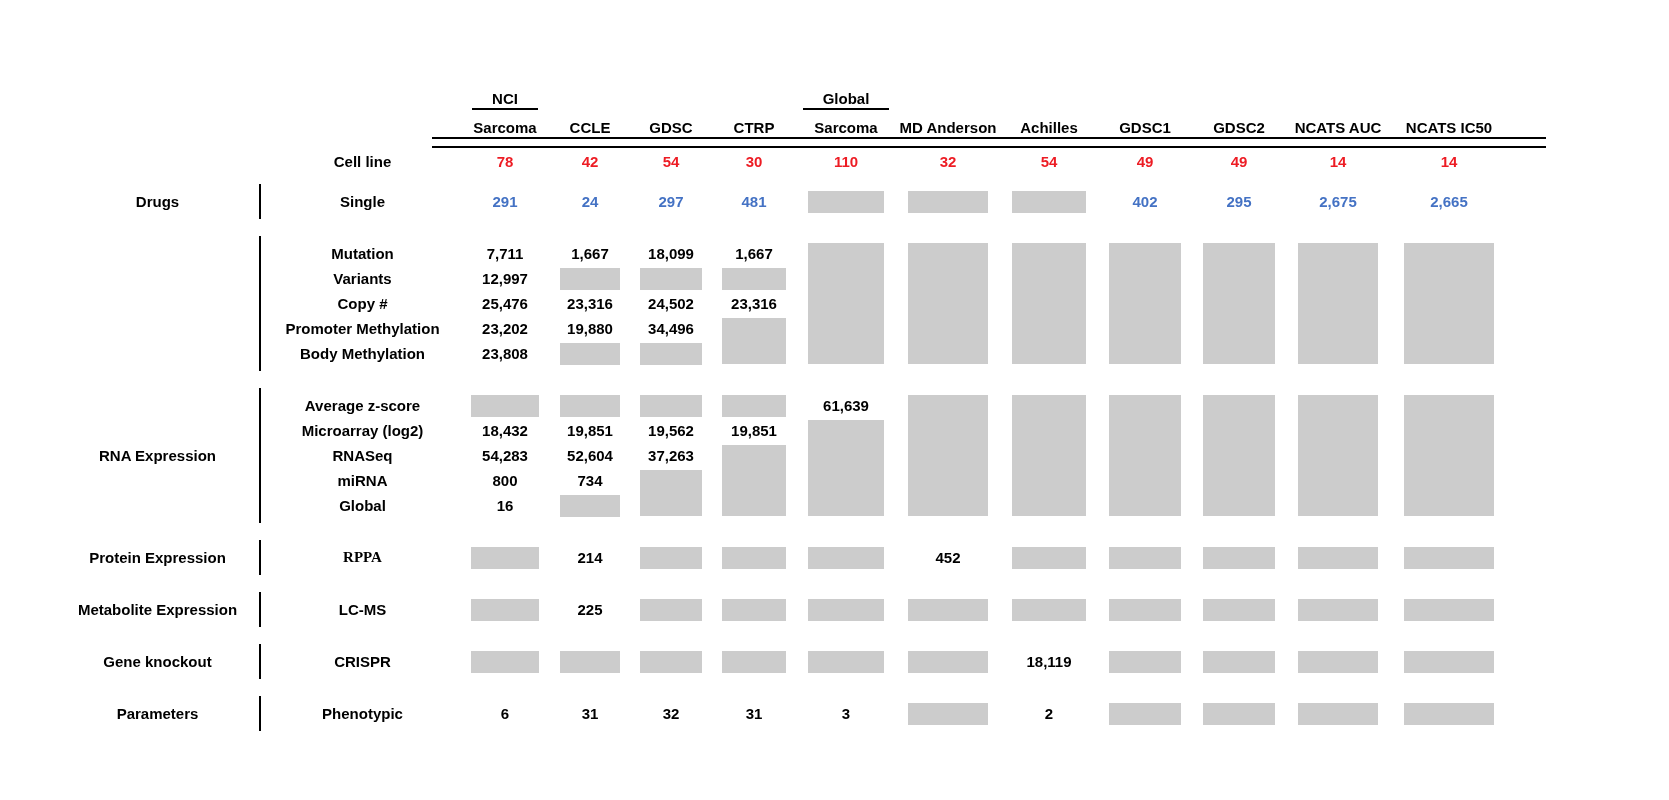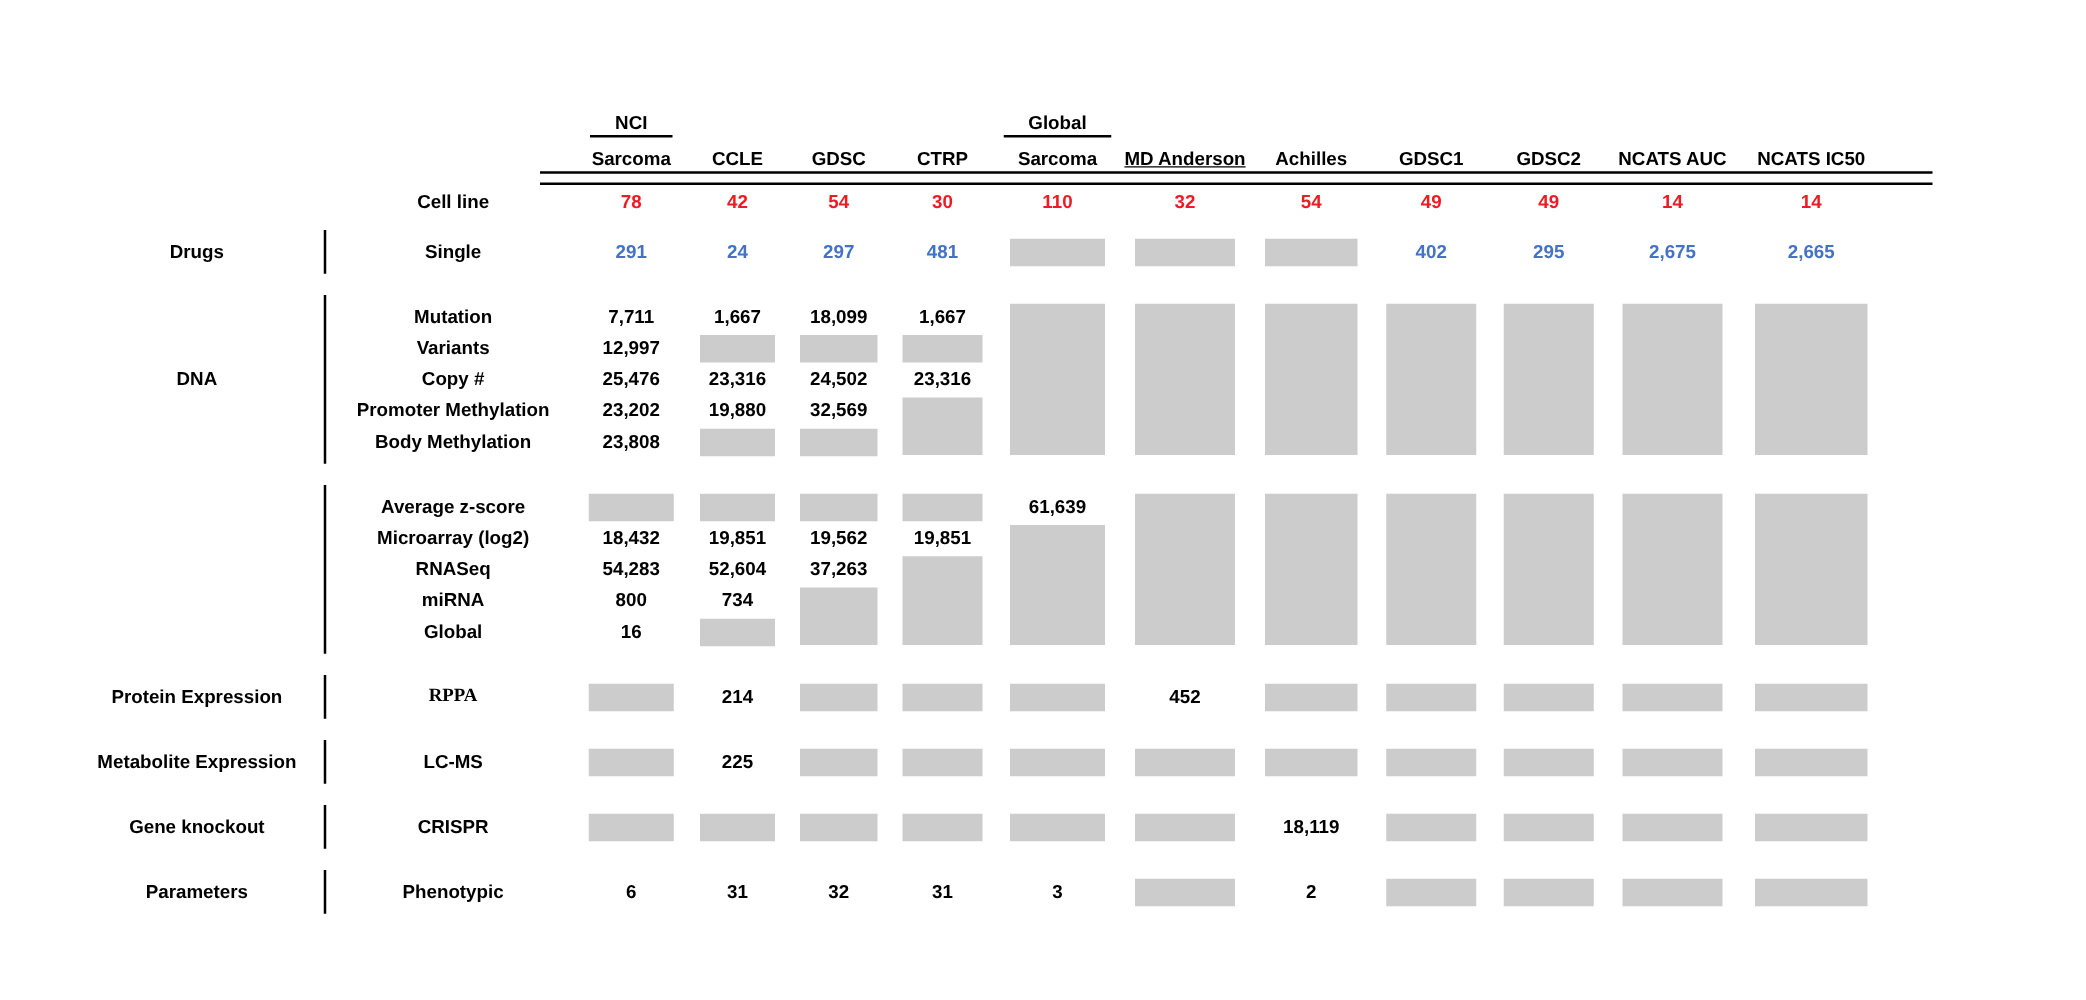--- a/index.html
+++ b/index.html
@@ -39,21 +39,21 @@
         <span>NCI</span>
       </div>
       <div class="hcell" style="grid-area: 2 / 4;">Sarcoma</div>
       <div class="hcell" style="grid-area: 2 / 5;">CCLE</div>
       <div class="hcell" style="grid-area: 2 / 6;">GDSC</div>
       <div class="hcell" style="grid-area: 2 / 7;">CTRP</div>
       <div class="hcell htop" style="grid-area: 1 / 8;">
         <span>Global</span>
       </div>
       <div class="hcell" style="grid-area: 2 / 8;">Sarcoma</div>
-      <div class="hcell" style="grid-area: 2 / 9; text-decoration: underline;">MD Anderson</div>
+      <div class="hcell" style="grid-area: 2 / 9;">MD Anderson</div>
       <div class="hcell" style="grid-area: 2 / 10;">Achilles</div>
       <div class="hcell" style="grid-area: 2 / 11;">GDSC1</div>
       <div class="hcell" style="grid-area: 2 / 12;">GDSC2</div>
       <div class="hcell" style="grid-area: 2 / 13;">NCATS AUC</div>
       <div class="hcell" style="grid-area: 2 / 14;">NCATS IC50</div>
       <div class="dbl" style="grid-area: 3 / 4 / auto / span 11;"></div>
       <div class="sub" style="grid-area: 4 / 3;">Cell line</div>
       <div class="val red" style="grid-area: 4 / 4;">78</div>
       <div class="val red" style="grid-area: 4 / 5;">42</div>
       <div class="val red" style="grid-area: 4 / 6;">54</div>
@@ -72,53 +72,53 @@
       <div class="val blue" style="grid-area: 6 / 5;">24</div>
       <div class="val blue" style="grid-area: 6 / 6;">297</div>
       <div class="val blue" style="grid-area: 6 / 7;">481</div>
       <div class="graybox" style="grid-area: 6 / 8;"></div>
       <div class="graybox" style="grid-area: 6 / 9;"></div>
       <div class="graybox" style="grid-area: 6 / 10;"></div>
       <div class="val blue" style="grid-area: 6 / 11;">402</div>
       <div class="val blue" style="grid-area: 6 / 12;">295</div>
       <div class="val blue" style="grid-area: 6 / 13;">2,675</div>
       <div class="val blue" style="grid-area: 6 / 14;">2,665</div>
-      <div class="cat" style="grid-area: 8 / 1 / span 5;">DNA</div>
       <div class="divline" style="grid-area: 8 / 2 / span 5;"></div>
       <div class="sub" style="grid-area: 8 / 3;">Mutation</div>
       <div class="val" style="grid-area: 8 / 4;">7,711</div>
       <div class="val" style="grid-area: 8 / 5;">1,667</div>
       <div class="val" style="grid-area: 8 / 6;">18,099</div>
       <div class="val" style="grid-area: 8 / 7;">1,667</div>
       <div class="sub" style="grid-area: 9 / 3;">Variants</div>
       <div class="val" style="grid-area: 9 / 4;">12,997</div>
       <div class="graybox" style="grid-area: 9 / 5;"></div>
       <div class="graybox" style="grid-area: 9 / 6;"></div>
       <div class="graybox" style="grid-area: 9 / 7;"></div>
       <div class="sub" style="grid-area: 10 / 3;">Copy #</div>
       <div class="val" style="grid-area: 10 / 4;">25,476</div>
       <div class="val" style="grid-area: 10 / 5;">23,316</div>
       <div class="val" style="grid-area: 10 / 6;">24,502</div>
       <div class="val" style="grid-area: 10 / 7;">23,316</div>
       <div class="sub" style="grid-area: 11 / 3;">Promoter Methylation</div>
       <div class="val" style="grid-area: 11 / 4;">23,202</div>
       <div class="val" style="grid-area: 11 / 5;">19,880</div>
-      <div class="val" style="grid-area: 11 / 6;">32,569</div>
+      <div class="val" style="grid-area: 11 / 6;">34,496</div>
       <div class="sub" style="grid-area: 12 / 3;">Body Methylation</div>
       <div class="val" style="grid-area: 12 / 4;">23,808</div>
       <div class="graybox" style="grid-area: 12 / 5;"></div>
       <div class="graybox" style="grid-area: 12 / 6;"></div>
       <div class="graytall" style="grid-area: 11 / 7 / span 2;"></div>
       <div class="graytall" style="grid-area: 8 / 8 / span 5;"></div>
       <div class="graytall" style="grid-area: 8 / 9 / span 5;"></div>
       <div class="graytall" style="grid-area: 8 / 10 / span 5;"></div>
       <div class="graytall" style="grid-area: 8 / 11 / span 5;"></div>
       <div class="graytall" style="grid-area: 8 / 12 / span 5;"></div>
       <div class="graytall" style="grid-area: 8 / 13 / span 5;"></div>
       <div class="graytall" style="grid-area: 8 / 14 / span 5;"></div>
+      <div class="cat" style="grid-area: 14 / 1 / span 5;">RNA Expression</div>
       <div class="divline" style="grid-area: 14 / 2 / span 5;"></div>
       <div class="sub" style="grid-area: 14 / 3;">Average z-score</div>
       <div class="graybox" style="grid-area: 14 / 4;"></div>
       <div class="graybox" style="grid-area: 14 / 5;"></div>
       <div class="graybox" style="grid-area: 14 / 6;"></div>
       <div class="graybox" style="grid-area: 14 / 7;"></div>
       <div class="val" style="grid-area: 14 / 8; text-align: right;">61,639</div>
       <div class="sub" style="grid-area: 15 / 3;">Microarray (log2)</div>
       <div class="val" style="grid-area: 15 / 4;">18,432</div>
       <div class="val" style="grid-area: 15 / 5;">19,851</div>

